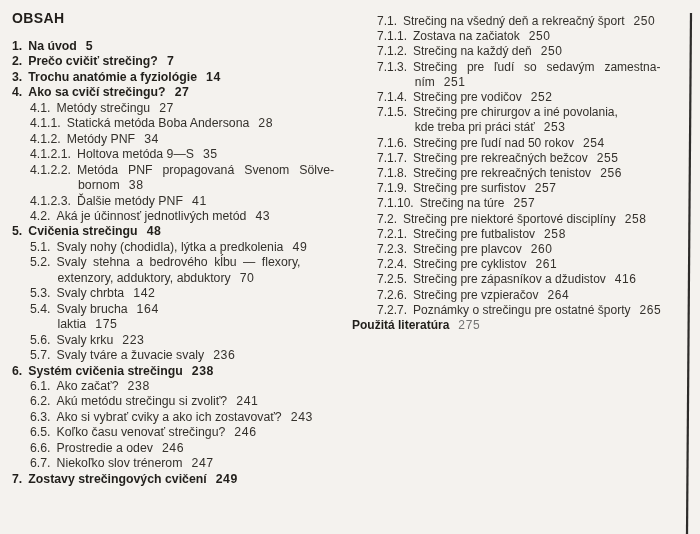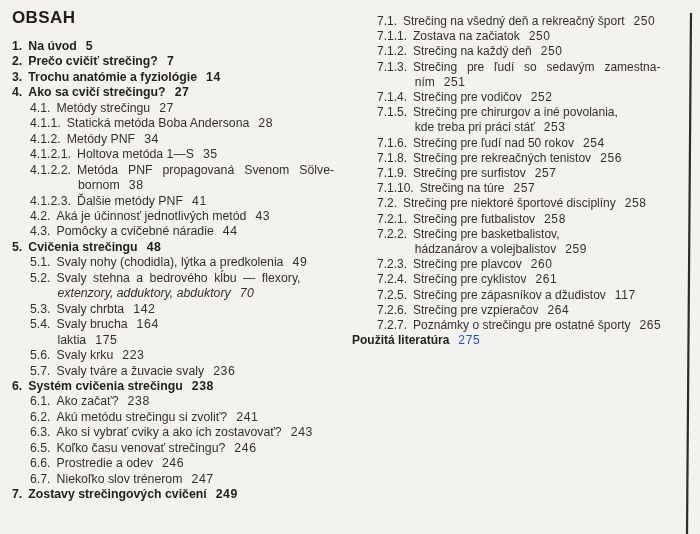--- a/index.html
+++ b/index.html
@@ -7,30 +7,30 @@
     width:700px;height:534px;position:relative;overflow:hidden;
     background:#f4f2ee;
     font-family:"Liberation Sans","DejaVu Sans",sans-serif;
     color:#34312c;
     -webkit-font-smoothing:antialiased;
   }
   .col{position:absolute;}
   #col-left{left:12px;top:9px;width:334px;font-size:12.3px;line-height:15.45px;}
   #col-right{left:352px;top:14px;width:335px;font-size:12px;line-height:15.2px;}
   .title{
-    font-size:17px;font-weight:bold;color:#201d19;
+    font-size:14px;font-weight:bold;color:#201d19;
     letter-spacing:.4px;line-height:18px;margin-bottom:12px;
   }
   .entry.lvl1{margin-left:18px;}
   #col-right .entry.lvl1{margin-left:25px;}
   .entry.bold{font-weight:bold;color:#211f1b;}
   .line{white-space:nowrap;}
   .num{margin-right:6px;}
   .page{margin-left:9px;letter-spacing:.6px;}
-  .page.pg-reg{font-weight:normal;color:#1d4ed8;}
+  .page.pg-reg{font-weight:normal;color:#737373;}
   .sp-lg{word-spacing:6.5px;}
   .sp-md{word-spacing:3px;}
   .sp-sm{word-spacing:.5px;}
   #edge-line{position:absolute;left:0;top:0;pointer-events:none;}
 </style>
 </head>
 <body>
 
 <div id="col-left" class="col">
   <div class="title">OBSAH</div>
@@ -50,44 +50,41 @@
       <div class="entry lvl1">
         <div class="line"><span class="num">4.1.</span><span>Metódy strečingu</span><span class="page">27</span></div>
       </div>
       <div class="entry lvl1">
         <div class="line"><span class="num">4.1.1.</span><span>Statická metóda Boba Andersona</span><span class="page">28</span></div>
       </div>
       <div class="entry lvl1">
         <div class="line"><span class="num">4.1.2.</span><span>Metódy PNF</span><span class="page">34</span></div>
       </div>
       <div class="entry lvl1">
-        <div class="line"><span class="num">4.1.2.1.</span><span>Holtova metóda 1—S</span><span class="page">35</span></div>
+        <div class="line"><span class="num">4.1.2.1.</span><span>Holtova metóda 9—S</span><span class="page">35</span></div>
       </div>
       <div class="entry lvl1">
         <div class="line sp-lg"><span class="num">4.1.2.2.</span><span>Metóda PNF propagovaná Svenom Sölve-</span></div>
         <div class="line cont" style="padding-left: 48px;"><span>bornom</span><span class="page">38</span></div>
       </div>
       <div class="entry lvl1">
         <div class="line"><span class="num">4.1.2.3.</span><span>Ďalšie metódy PNF</span><span class="page">41</span></div>
       </div>
       <div class="entry lvl1">
         <div class="line"><span class="num">4.2.</span><span>Aká je účinnosť jednotlivých metód</span><span class="page">43</span></div>
       </div>
-      <div class="entry lvl1">
-        <div class="line"><span class="num">4.3.</span><span>Pomôcky a cvičebné náradie</span><span class="page">44</span></div>
-      </div>
       <div class="entry lvl0 bold">
         <div class="line"><span class="num">5.</span><span>Cvičenia strečingu</span><span class="page">48</span></div>
       </div>
       <div class="entry lvl1">
         <div class="line"><span class="num">5.1.</span><span>Svaly nohy (chodidla), lýtka a predkolenia</span><span class="page">49</span></div>
       </div>
       <div class="entry lvl1">
         <div class="line sp-md"><span class="num">5.2.</span><span>Svaly stehna a bedrového kĺbu — flexory,</span></div>
-        <div class="line cont" style="padding-left: 27.5px; font-style: italic;"><span>extenzory, adduktory, abduktory</span><span class="page">70</span></div>
+        <div class="line cont" style="padding-left: 27.5px;"><span>extenzory, adduktory, abduktory</span><span class="page">70</span></div>
       </div>
       <div class="entry lvl1">
         <div class="line"><span class="num">5.3.</span><span>Svaly chrbta</span><span class="page">142</span></div>
       </div>
       <div class="entry lvl1">
         <div class="line"><span class="num">5.4.</span><span>Svaly brucha</span><span class="page">164</span></div>
       </div>
       <div class="entry lvl1">
         <div class="line cont" style="padding-left: 27.5px;"><span>laktia</span><span class="page">175</span></div>
       </div>
@@ -143,46 +140,45 @@
         <div class="line"><span class="num">7.1.4.</span><span>Strečing pre vodičov</span><span class="page">252</span></div>
       </div>
       <div class="entry lvl1">
         <div class="line"><span class="num">7.1.5.</span><span>Strečing pre chirurgov a iné povolania,</span></div>
         <div class="line cont" style="padding-left: 37.8px;"><span>kde treba pri práci stáť</span><span class="page">253</span></div>
       </div>
       <div class="entry lvl1">
         <div class="line"><span class="num">7.1.6.</span><span>Strečing pre ľudí nad 50 rokov</span><span class="page">254</span></div>
       </div>
       <div class="entry lvl1">
+        <div class="line"><span class="num">7.1.7.</span><span>Strečing pre rekreačných bežcov</span><span class="page">255</span></div>
+      </div>
+      <div class="entry lvl1">
         <div class="line"><span class="num">7.1.8.</span><span>Strečing pre rekreačných tenistov</span><span class="page">256</span></div>
       </div>
       <div class="entry lvl1">
         <div class="line"><span class="num">7.1.9.</span><span>Strečing pre surfistov</span><span class="page">257</span></div>
       </div>
       <div class="entry lvl1">
         <div class="line"><span class="num">7.1.10.</span><span>Strečing na túre</span><span class="page">257</span></div>
       </div>
       <div class="entry lvl1">
         <div class="line"><span class="num">7.2.</span><span>Strečing pre niektoré športové disciplíny</span><span class="page">258</span></div>
       </div>
       <div class="entry lvl1">
         <div class="line"><span class="num">7.2.1.</span><span>Strečing pre futbalistov</span><span class="page">258</span></div>
       </div>
       <div class="entry lvl1">
-        <div class="line"><span class="num">7.2.2.</span><span>Strečing pre basketbalistov,</span></div>
-        <div class="line cont" style="padding-left: 37.8px;"><span>hádzanárov a volejbalistov</span><span class="page">259</span></div>
-      </div>
-      <div class="entry lvl1">
         <div class="line"><span class="num">7.2.3.</span><span>Strečing pre plavcov</span><span class="page">260</span></div>
       </div>
       <div class="entry lvl1">
         <div class="line"><span class="num">7.2.4.</span><span>Strečing pre cyklistov</span><span class="page">261</span></div>
       </div>
       <div class="entry lvl1">
-        <div class="line"><span class="num">7.2.5.</span><span>Strečing pre zápasníkov a džudistov</span><span class="page">117</span></div>
+        <div class="line"><span class="num">7.2.5.</span><span>Strečing pre zápasníkov a džudistov</span><span class="page">416</span></div>
       </div>
       <div class="entry lvl1">
         <div class="line"><span class="num">7.2.6.</span><span>Strečing pre vzpieračov</span><span class="page">264</span></div>
       </div>
       <div class="entry lvl1">
         <div class="line"><span class="num">7.2.7.</span><span>Poznámky o strečingu pre ostatné športy</span><span class="page">265</span></div>
       </div>
       <div class="entry lvl0 bold">
         <div class="line"><span>Použitá literatúra</span><span class="page pg-reg">275</span></div>
       </div>

